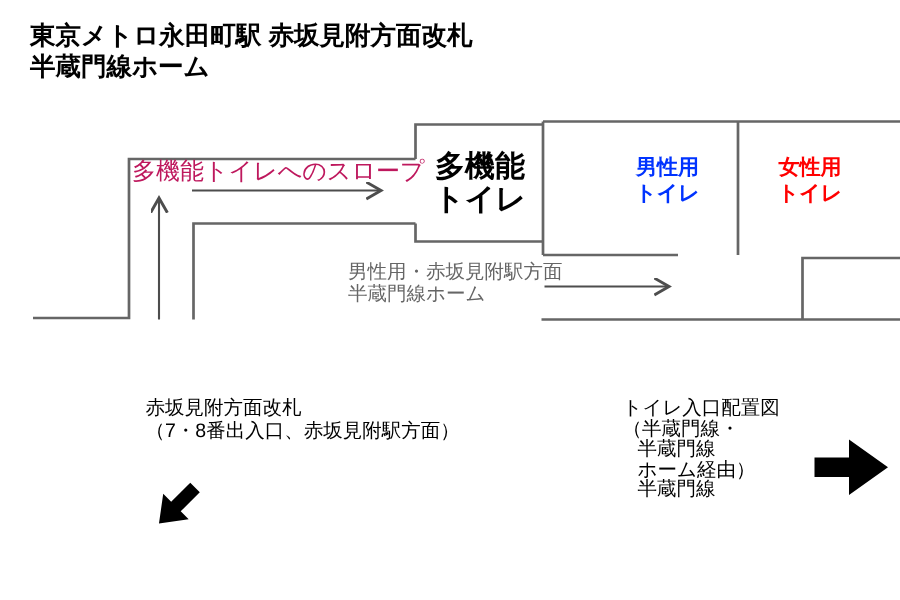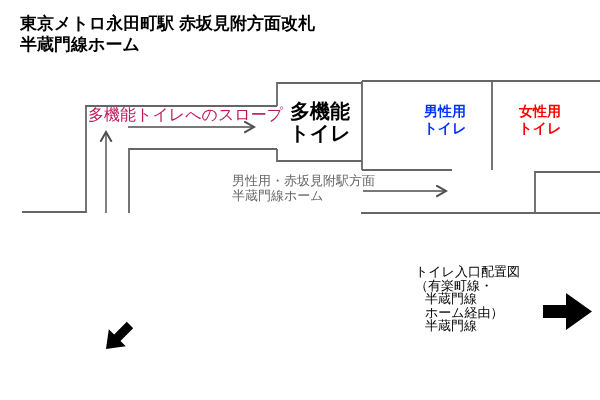--- a/index.html
+++ b/index.html
@@ -78,22 +78,26 @@
   <div class="lbl roomlabel womens" style="color: rgb(255, 0, 0);">
     <div>女性用</div>
     <div>トイレ</div>
   </div>
 
   <div class="lbl ramp2">
     <div>男性用・赤坂見附駅方面</div>
     <div>半蔵門線ホーム</div>
   </div>
 
+  <div class="lbl gate">
+    <div>赤坂見附方面改札</div>
+    <div>（7・8番出入口、赤坂見附駅方面）</div>
+  </div>
 
   <div class="lbl platform">
     <div>トイレ入口配置図</div>
-    <div>（有楽町線・</div>
+    <div>（半蔵門線・</div>
     <div class="indent">半蔵門線</div>
     <div class="indent">ホーム経由）</div>
     <div class="indent">半蔵門線</div>
   </div>
 
 </div>
 
 </body></html>

